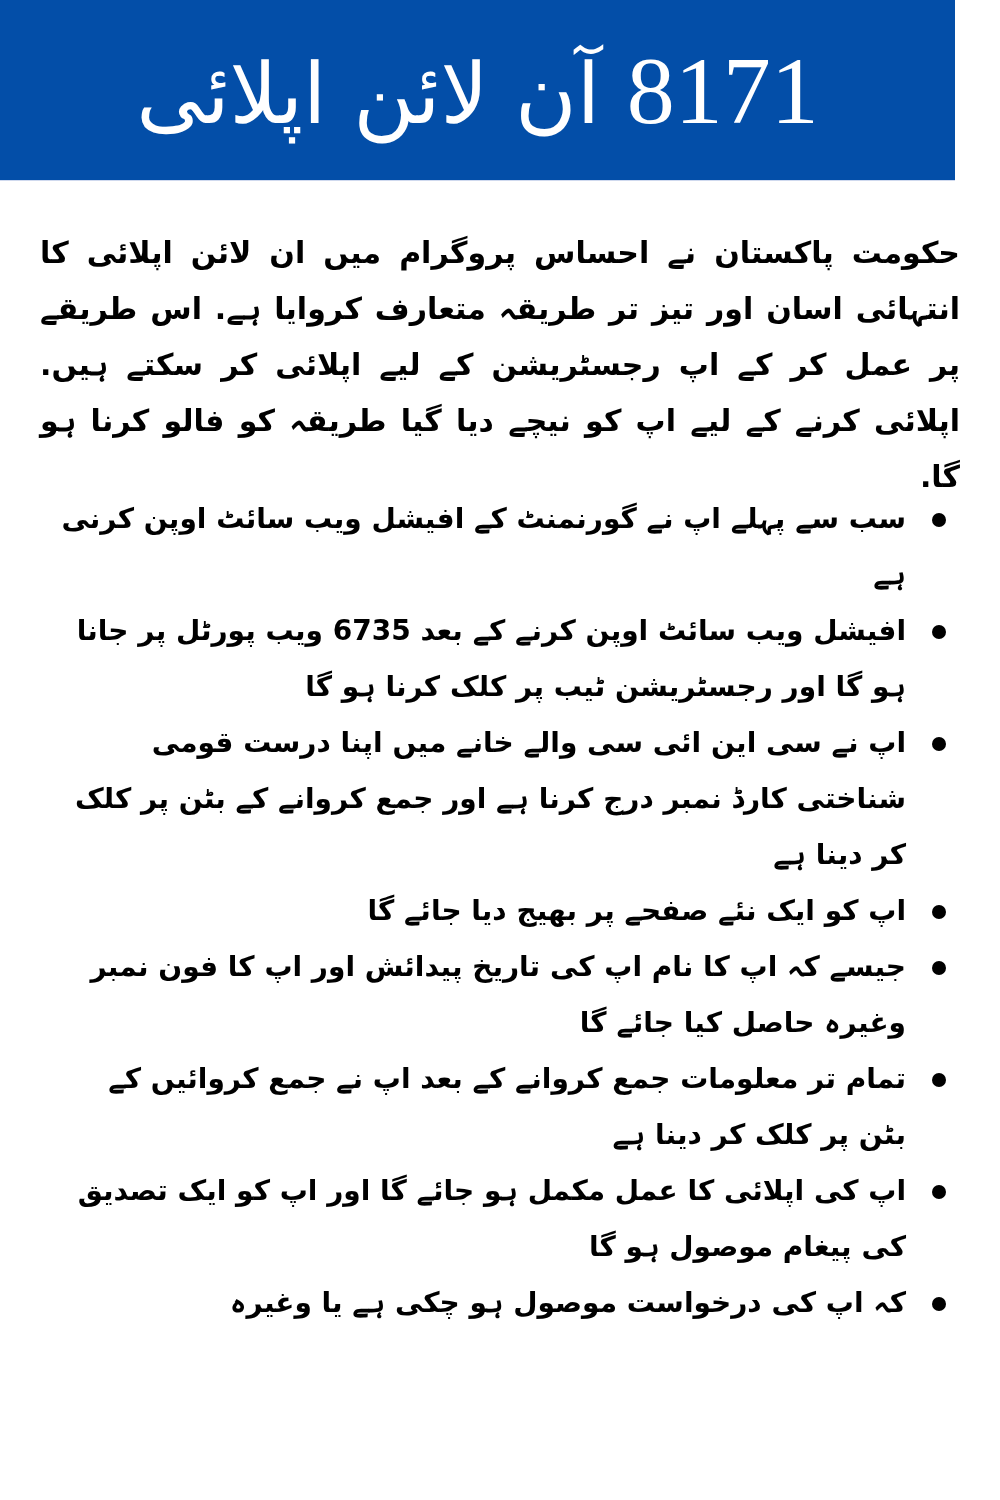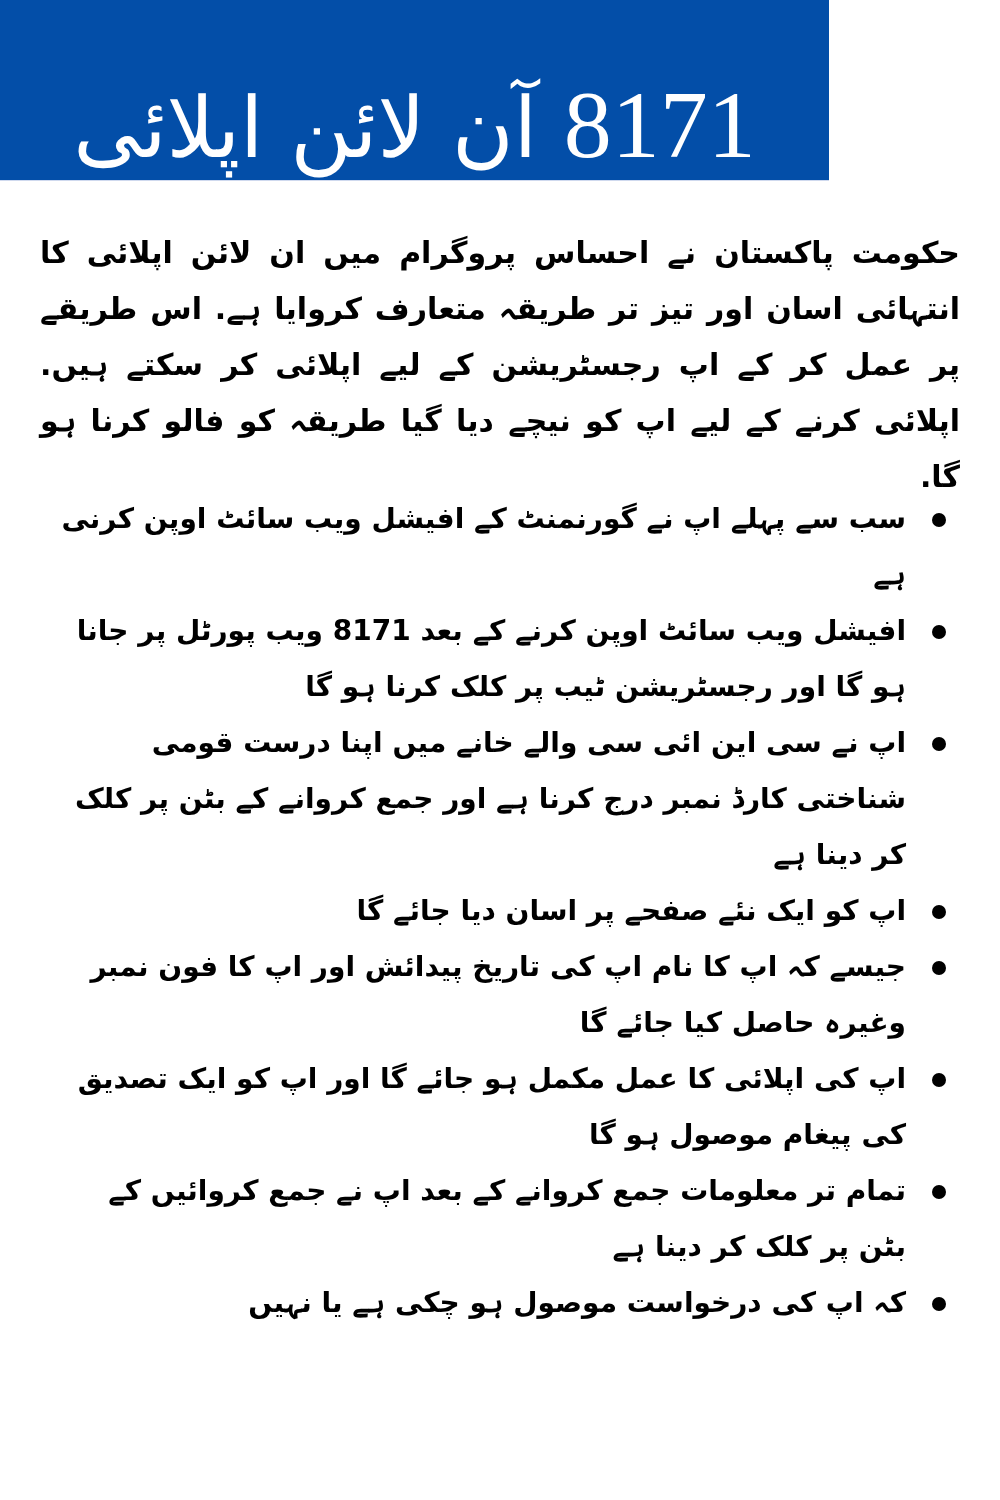--- a/index.html
+++ b/index.html
@@ -1,19 +1,19 @@
 <!DOCTYPE html>
 <html><head>
   <meta charset="utf-8">
   <style>
     html, body { margin: 0; padding: 0; background: #ffffff; }
     body { width: 1000px; height: 1500px; overflow: hidden; position: relative; font-family: "DejaVu Sans", sans-serif; color: #000; }
     .header {
-      position: absolute; left: 0; top: 0; width: 829px; height: 180px;
-      background: #034ea8; display: flex; align-items: flex-end; justify-content: center;
+      position: absolute; left: 0; top: 0; width: 955px; height: 180px;
+      background: #034ea8; display: flex; align-items: center; justify-content: center;
       border-bottom: 1px solid #cfd9ee;
     }
     .header h1 {
       margin: 0; color: #ffffff; font-size: 84px; font-weight: normal; direction: rtl;
       font-family: "DejaVu Serif", serif; letter-spacing: 1px;
     }
     .header h1 .num { font-family: "Liberation Serif", serif; font-size: 96px; }
     .intro {
       position: absolute; left: 40px; top: 195px; width: 920px;
       direction: rtl; text-align: justify; text-align-last: right;
@@ -46,39 +46,39 @@
 
 <p class="intro">حکومت پاکستان نے احساس پروگرام میں ان لائن اپلائی کا انتہائی اسان اور تیز تر طریقہ متعارف کروایا ہے. اس طریقے پر عمل کر کے اپ رجسٹریشن کے لیے اپلائی کر سکتے ہیں. اپلائی کرنے کے لیے اپ کو نیچے دیا گیا طریقہ کو فالو کرنا ہو گا.</p>
 
 <ul class="steps">
   <li>
       <span class="bullet"></span>
       <span class="txt">سب سے پہلے اپ نے گورنمنٹ کے افیشل ویب سائٹ اوپن کرنی ہے</span>
     </li>
   <li>
       <span class="bullet"></span>
-      <span class="txt">افیشل ویب سائٹ اوپن کرنے کے بعد 8171 ویب پورٹل پر جانا ہو گا اور رجسٹریشن ٹیب پر کلک کرنا ہو گا</span>
+      <span class="txt">افیشل ویب سائٹ اوپن کرنے کے بعد 6735 ویب پورٹل پر جانا ہو گا اور رجسٹریشن ٹیب پر کلک کرنا ہو گا</span>
     </li>
   <li>
       <span class="bullet"></span>
       <span class="txt">اپ نے سی این ائی سی والے خانے میں اپنا درست قومی شناختی کارڈ نمبر درج کرنا ہے اور جمع کروانے کے بٹن پر کلک کر دینا ہے</span>
     </li>
   <li>
       <span class="bullet"></span>
-      <span class="txt">اپ کو ایک نئے صفحے پر اسان دیا جائے گا</span>
+      <span class="txt">اپ کو ایک نئے صفحے پر بھیج دیا جائے گا</span>
     </li>
   <li>
       <span class="bullet"></span>
       <span class="txt">جیسے کہ اپ کا نام اپ کی تاریخ پیدائش اور اپ کا فون نمبر وغیرہ حاصل کیا جائے گا</span>
     </li>
   <li>
       <span class="bullet"></span>
+      <span class="txt">تمام تر معلومات جمع کروانے کے بعد اپ نے جمع کروائیں کے بٹن پر کلک کر دینا ہے</span>
+    </li>
+  <li>
+      <span class="bullet"></span>
       <span class="txt">اپ کی اپلائی کا عمل مکمل ہو جائے گا اور اپ کو ایک تصدیق کی پیغام موصول ہو گا</span>
     </li>
   <li>
       <span class="bullet"></span>
-      <span class="txt">تمام تر معلومات جمع کروانے کے بعد اپ نے جمع کروائیں کے بٹن پر کلک کر دینا ہے</span>
-    </li>
-  <li>
-      <span class="bullet"></span>
-      <span class="txt">کہ اپ کی درخواست موصول ہو چکی ہے یا نہیں</span>
+      <span class="txt">کہ اپ کی درخواست موصول ہو چکی ہے یا وغیرہ</span>
     </li>
 </ul>
 
 </body></html>

